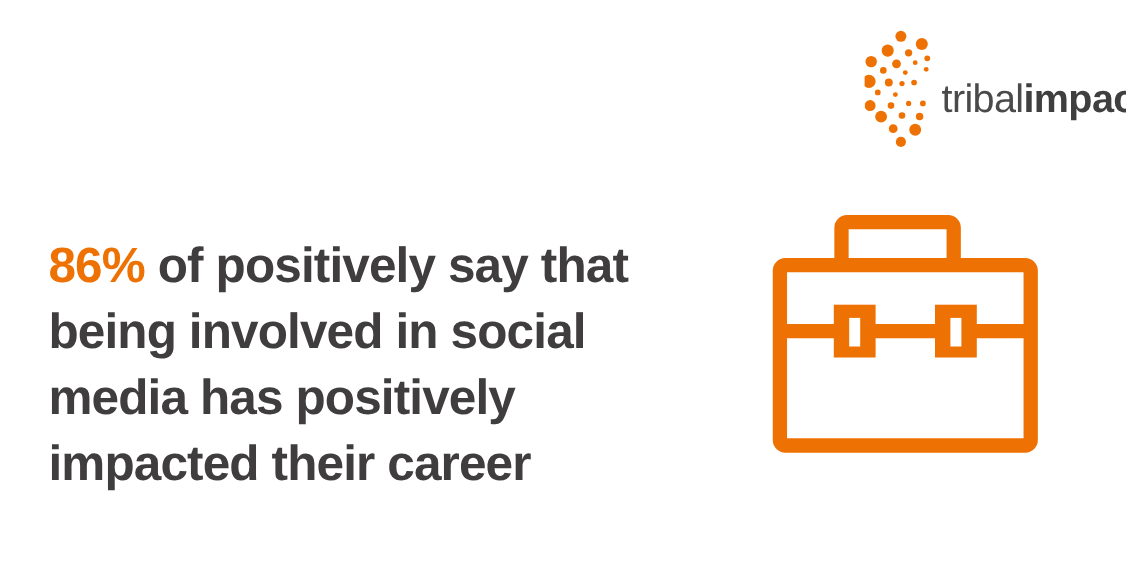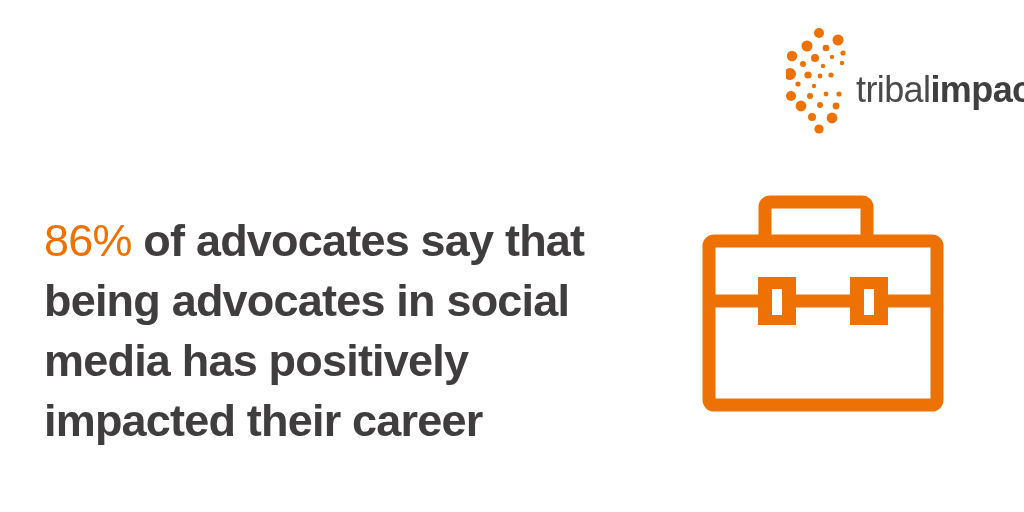--- a/index.html
+++ b/index.html
@@ -67,21 +67,21 @@
     width: 560px;
     font-family: "Liberation Sans", sans-serif;
     font-size: 45px;
     font-weight: 700;
     line-height: 60px;
     color: #3f3d3e;
     letter-spacing: -0.8px;
   }
   .headline .stat {
     color: #ee7203;
-    font-weight: 400;
+    font-weight: 700;
   }
 
   
   .briefcase {
     position: absolute;
     left: 690px;
     top: 186px;
     width: 266px;
     height: 226px;
   }
@@ -127,21 +127,21 @@
         <circle cx="33" cy="103" r="4.6"></circle>
       </g>
     </svg>
 
     <div class="logo-wordmark">
       <span class="logo-tribal">tribal</span><span class="logo-impact">impact</span>
     </div>
 
   </div>
 
-  <h1 class="headline"><span class="stat">86%</span><span> of advocates say that being advocates in social media has positively impacted their career</span></h1>
+  <h1 class="headline"><span class="stat">86%</span><span> of positively say that being involved in social media has positively impacted their career</span></h1>
 
   <svg class="briefcase" viewBox="0 0 266 226" aria-hidden="true">
     <g fill="none" stroke="#ee7203" stroke-width="13">
 
       <path d="M75 55 L75 21 a5 5 0 0 1 5 -5 L172 16 a5 5 0 0 1 5 5 L177 55" stroke-linecap="butt" stroke-linejoin="round"></path>
 
       <rect x="19" y="55" width="228" height="164" rx="5" ry="5"></rect>
 
       <line x1="19" y1="115" x2="247" y2="115"></line>
     </g>

